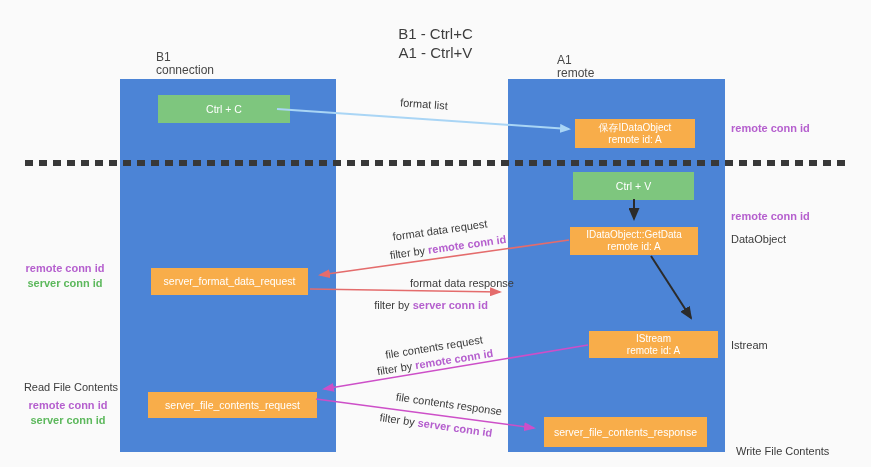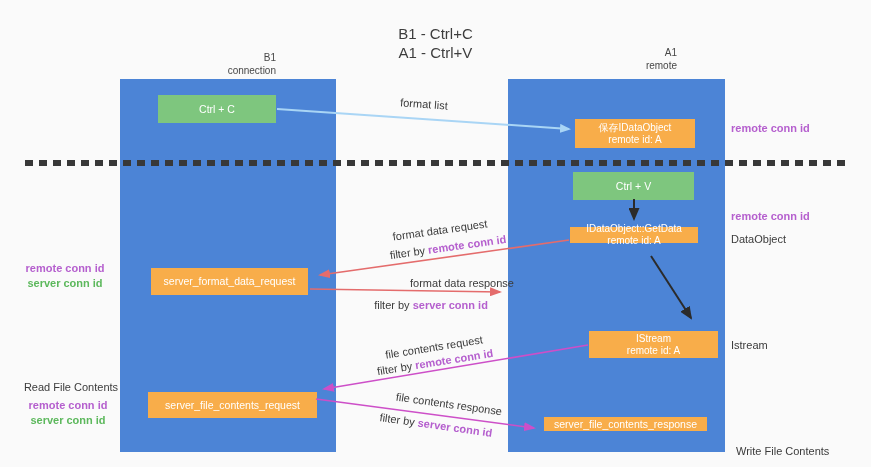--- a/index.html
+++ b/index.html
@@ -12,22 +12,22 @@
     width:871px;height:467px;
     background:#fafafa;
     overflow:hidden;
   }
   .title{
     position:absolute;left:0;top:24px;width:871px;
     text-align:center;color:#3d3d3d;
     font-size:15px;line-height:19px;
   }
   .lane-header{
-    position:absolute;text-align:right;color:#474747;
-    font-size:10px;line-height:13px;
+    position:absolute;text-align:left;color:#474747;
+    font-size:12px;line-height:13px;
   }
   .lane{
     position:absolute;background:#4c84d6;
   }
   .dashline{
     position:absolute;left:25px;top:160px;width:820px;height:6px;
     background:repeating-linear-gradient(90deg,#383838 0 8px,transparent 8px 14px);
   }
   .node{
     position:absolute;display:flex;flex-direction:column;
@@ -61,63 +61,63 @@
 
   <div class="title">
     <div>B1 - Ctrl+C</div>
     <div>A1 - Ctrl+V</div>
   </div>
 
   <div class="lane-header" style="left:156px;top:51px;width:120px;">
     <div>B1</div>
     <div>connection</div>
   </div>
-  <div class="lane-header" style="left:557px;top:46px;width:120px;">
+  <div class="lane-header" style="left:557px;top:54px;width:120px;">
     <div>A1</div>
     <div>remote</div>
   </div>
 
   <div class="lane" style="left:120px;top:79px;width:216px;height:373px;"></div>
   <div class="lane" style="left:508px;top:79px;width:217px;height:373px;"></div>
 
   <div class="dashline"></div>
 
-  <div class="node green" style="left:158px;top:95px;width:118px;height:28px;">
+  <div class="node green" style="left:158px;top:95px;width:132px;height:28px;">
     <div>Ctrl + C</div>
   </div>
 
   <div class="node orange" style="left:575px;top:119px;width:120px;height:29px;font-size:10px;line-height:12px;">
     <div>保存IDataObject</div>
     <div>remote id: A</div>
   </div>
 
   <div class="node green" style="left:573px;top:172px;width:121px;height:28px;">
     <div>Ctrl + V</div>
   </div>
 
-  <div class="node orange" style="left:570px;top:227px;width:128px;height:16px;font-size:10px;line-height:12px;">
+  <div class="node orange" style="left:570px;top:227px;width:128px;height:28px;font-size:10px;line-height:12px;">
     <div>IDataObject::GetData</div>
     <div>remote id: A</div>
   </div>
 
   <div class="node orange" style="left:151px;top:268px;width:157px;height:27px;">
     <div>server_format_data_request</div>
   </div>
 
 
   <div class="node orange" style="left:589px;top:331px;width:129px;height:27px;font-size:10px;line-height:12px;">
     <div>IStream</div>
     <div>remote id: A</div>
   </div>
 
   <div class="node orange" style="left:148px;top:392px;width:169px;height:26px;">
     <div>server_file_contents_request</div>
   </div>
 
-  <div class="node orange" style="left:544px;top:417px;width:163px;height:14px;text-align:right;">
+  <div class="node orange" style="left:544px;top:417px;width:163px;height:30px;text-align:right;">
     <div>server_file_contents_response</div>
   </div>
 
   <svg class="arrows" width="871" height="467">
     <defs>
       <marker id="head-blue" markerUnits="userSpaceOnUse" markerWidth="11" markerHeight="9" refX="9" refY="4.5" orient="auto">
         <path d="M0,0 L11,4.5 L0,9 Z" fill="#a9d5f5"></path>
       </marker>
       <marker id="head-black" markerUnits="userSpaceOnUse" markerWidth="13" markerHeight="11" refX="11" refY="5.5" orient="auto">
         <path d="M0,0 L13,5.5 L0,11 Z" fill="#2b2b2b"></path>

